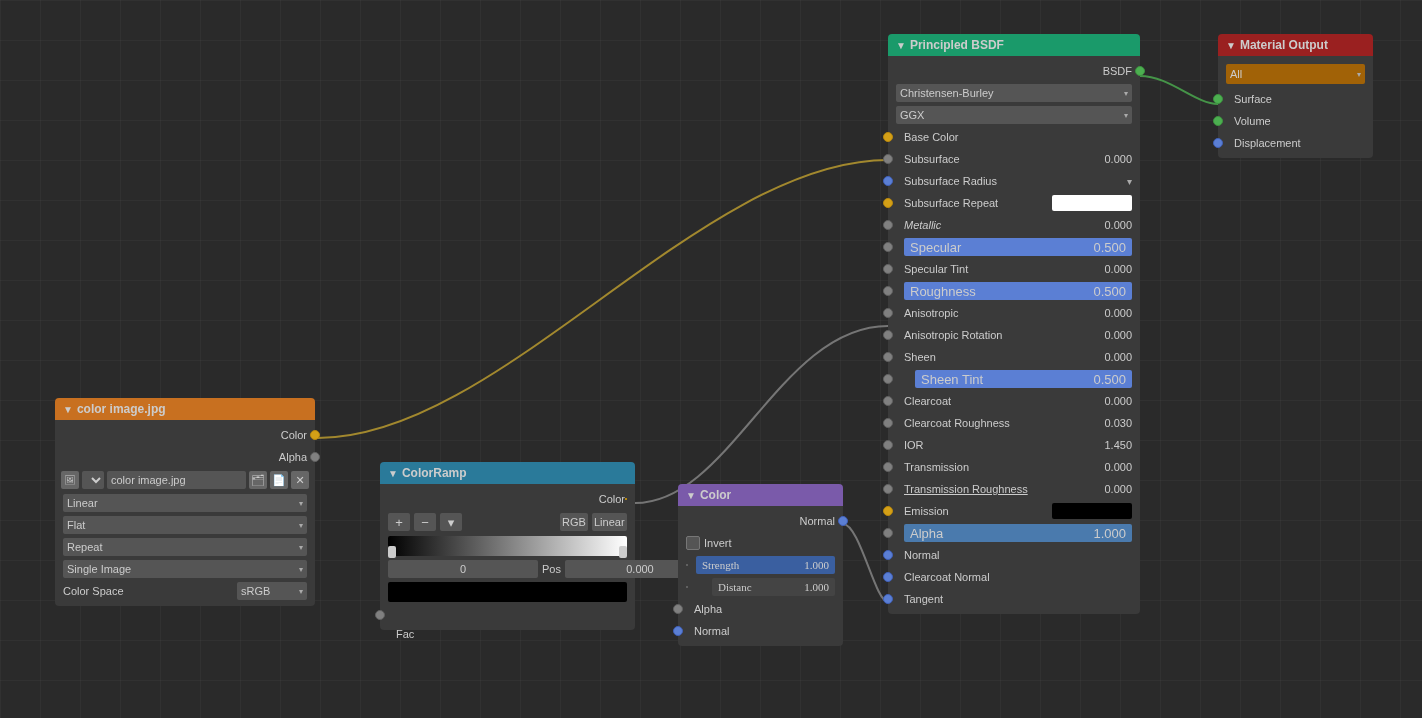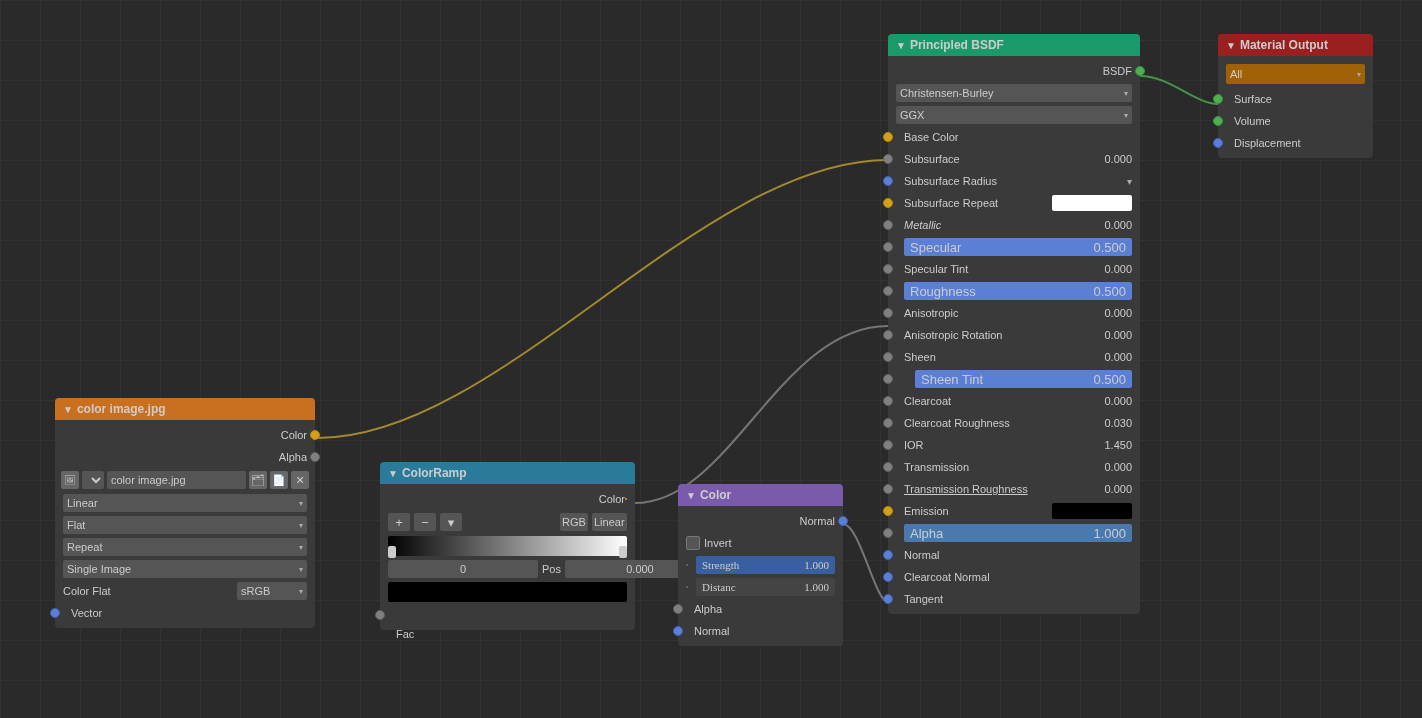--- a/index.html
+++ b/index.html
@@ -450,32 +450,28 @@
 
     <div class="select-row">
       <div class="select-wrapper">
         <select class="select-full">
           <option>Single Image</option>
         </select>
       </div>
     </div>
 
     <div class="node-row">
-      <span class="row-label">Color Flat</span>
+      <span class="row-label">Color Space</span>
       <div class="select-wrapper" style="width:70px;">
         <select class="select-full">
           <option>sRGB</option>
         </select>
       </div>
     </div>
 
-    <div class="node-row">
-      <div class="socket socket-blue socket-left"></div>
-      <span class="row-label" style="padding-left:8px;">Vector</span>
-    </div>
   </div>
 </div>
 
 <div class="node" id="node-colorramp">
   <div class="node-header">
     <span class="arrow">▼</span>
     <span>ColorRamp</span>
   </div>
   <div class="node-body">
 
@@ -537,21 +533,21 @@
     <div class="bump-strength-row">
       <div class="socket socket-gray socket-left"></div>
       <div class="bump-bar" style="margin-left:8px;">
         <span>Strength</span>
         <span style="margin-left:auto;">1.000</span>
       </div>
     </div>
 
     <div class="bump-strength-row">
       <div class="socket socket-gray socket-left"></div>
-      <div class="bump-bar" style="margin-left:8px; background:#444;">
+      <div class="bump-bar" style="margin-left:24px; background:#444;">
         <span>Distanc</span>
         <span style="margin-left:auto;">1.000</span>
       </div>
     </div>
 
     <div class="node-row">
       <div class="socket socket-gray socket-left"></div>
       <span class="row-label" style="padding-left:8px;">Alpha</span>
     </div>
 

